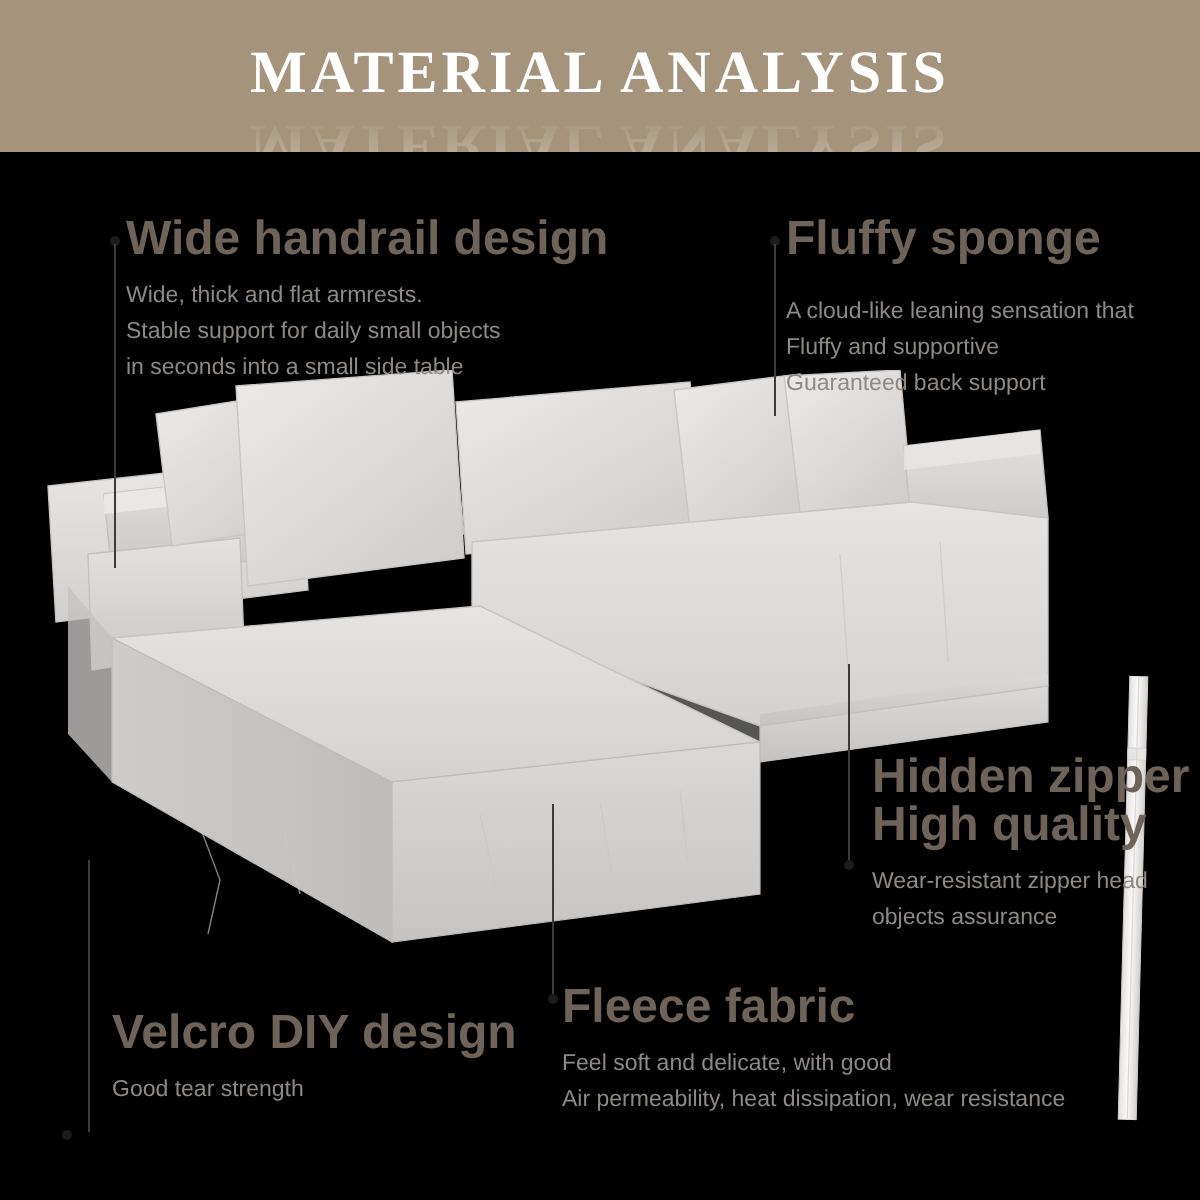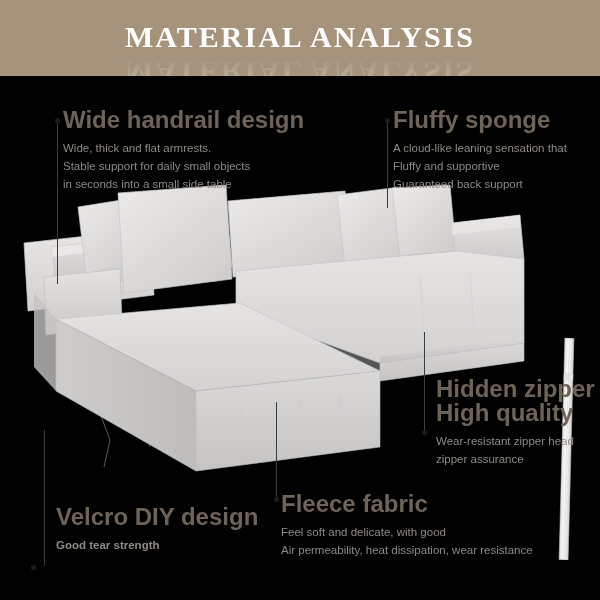--- a/index.html
+++ b/index.html
@@ -234,39 +234,39 @@
     <div class="callout-title">Wide handrail design</div>
     <div class="callout-body" style="margin-top:7px;">
       <div>Wide, thick and flat armrests.</div>
       <div>Stable support for daily small objects</div>
       <div> in seconds into a small side table</div>
     </div>
   </div>
 
   <div class="callout" style="left:393px; top:108px;">
     <div class="callout-title">Fluffy sponge</div>
-    <div class="callout-body" style="margin-top:7px;">
+    <div class="callout-body" style="margin-top:15px;">
       <div>A cloud-like leaning sensation that</div>
       <div>Fluffy and supportive</div>
       <div>Guaranteed back support</div>
     </div>
   </div>
 
   <div class="callout" style="left:436px; top:377px;">
     <div class="callout-title">Hidden zipper</div>
     <div class="callout-title">High quality</div>
     <div class="callout-body" style="margin-top:7px;">
       <div>Wear-resistant zipper head</div>
-      <div>zipper assurance</div>
+      <div>objects assurance</div>
     </div>
   </div>
 
   <div class="callout" style="left:56px; top:505px;">
     <div class="callout-title">Velcro DIY design</div>
-    <div class="callout-body" style="margin-top:7px;font-weight:bold;">
+    <div class="callout-body" style="margin-top:7px;">
       <div>Good tear strength</div>
     </div>
   </div>
 
   <div class="callout" style="left:281px; top:492px;text-decoration:underline;">
     <div class="callout-title">Fleece fabric</div>
     <div class="callout-body" style="margin-top:7px;">
       <div>Feel soft and delicate, with good</div>
       <div>Air permeability, heat dissipation, wear resistance</div>
     </div>

